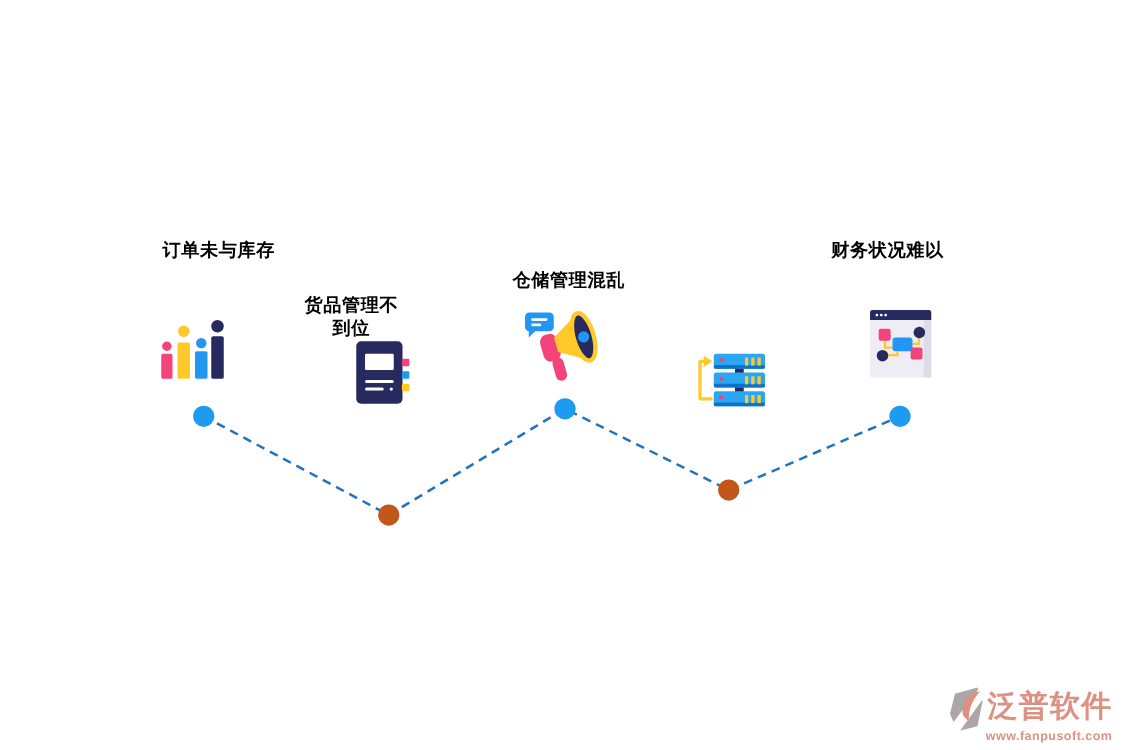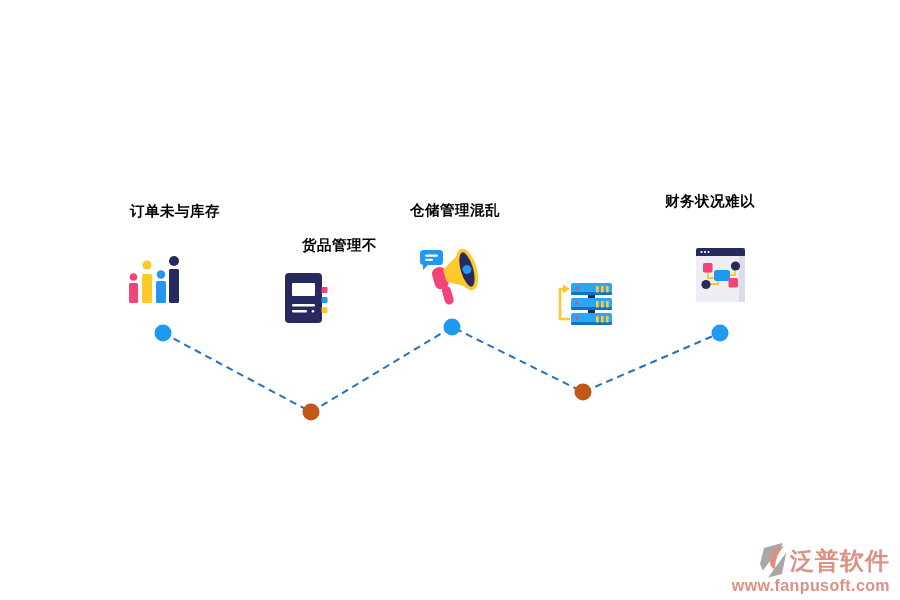--- a/index.html
+++ b/index.html
@@ -9,23 +9,23 @@
   }
   .stage{position:absolute;left:0;top:0;width:900px;height:600px;}
   .node-label{
     position:absolute;width:160px;text-align:center;
     font-size:14.5px;font-weight:700;color:#000;line-height:18px;
     letter-spacing:0.5px;
   }
   .watermark{
     position:absolute;right:10px;bottom:5px;text-align:right;color:#DC9184;
   }
-  .wm-row{display:flex;align-items:center;justify-content:flex-end;gap:2px;}
+  .wm-row{display:flex;align-items:center;justify-content:flex-end;gap:2px;font-family:Liberation Mono, monospace;}
   .wm-brand{font-size:24px;font-weight:700;letter-spacing:1px;line-height:30px;}
-  .wm-url{font-size:16px;font-weight:700;letter-spacing:0.4px;margin-top:-3px;}
+  .wm-url{font-size:10px;font-weight:700;letter-spacing:0.4px;margin-top:-3px;}
 </style>
 </head>
 <body>
 
 <svg class="stage" width="900" height="600" viewBox="0 0 900 600">
 
   <polyline points="163,333 311,412 452,327 583,392 720,333" fill="none" stroke="#2273BE" stroke-width="2" stroke-dasharray="7 5"></polyline>
 
   <circle cx="163" cy="333" r="8.5" fill="#1E9BF0"></circle>
   <circle cx="311" cy="412" r="8.5" fill="#C2571A"></circle>
@@ -116,27 +116,28 @@
       <path d="M730,279 L733,279 L733,278"></path>
     </g>
     <rect x="703" y="263" width="9.5" height="9.5" rx="1.5" fill="#F2437B"></rect>
     <circle cx="735.5" cy="266" r="4.6" fill="#272A5F"></circle>
     <rect x="714" y="270" width="16" height="11" rx="2.5" fill="#2196F3"></rect>
     <circle cx="706" cy="284.5" r="4.6" fill="#272A5F"></circle>
     <rect x="728.5" y="278" width="9.5" height="9.5" rx="1.5" fill="#F2437B"></rect>
   </g>
 </svg>
 
-<div class="node-label" style="left:95px;top:202px;">
+<div class="node-label" style="left:95px;top:192px;">
   <div>订单未与库存</div>
 </div>
-<div class="node-label" style="left:217px;top:236px;text-align:right;">
+<div class="node-label" style="left:201px;top:236px;">
   <div>货品管理不</div>
+  <div>到位</div>
 </div>
-<div class="node-label" style="left:375px;top:201px;">
+<div class="node-label" style="left:375px;top:216px;">
   <div>仓储管理混乱</div>
 </div>
 <div class="node-label" style="left:508px;top:245px;">
 </div>
 <div class="node-label" style="left:630px;top:192px;">
   <div>财务状况难以</div>
 </div>
 
 <div class="watermark">
   <div class="wm-row">

